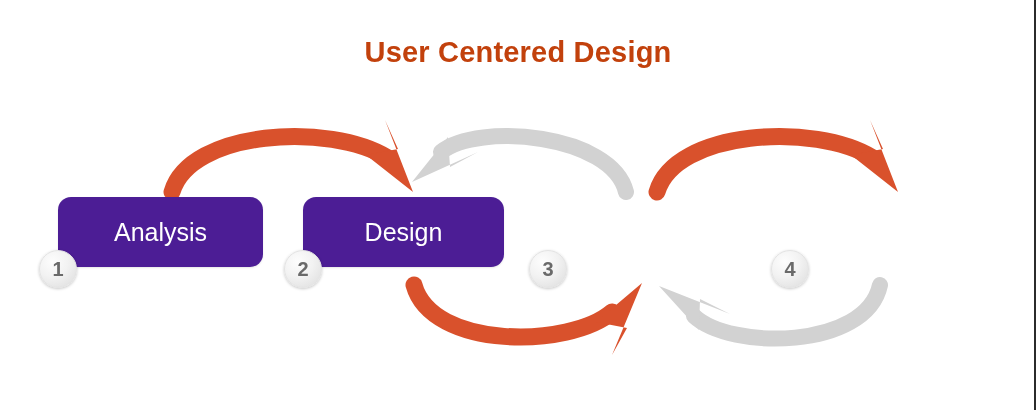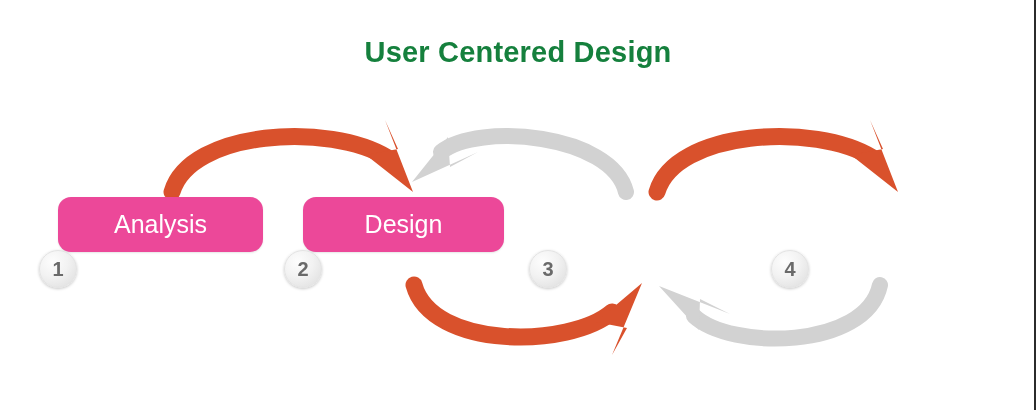--- a/index.html
+++ b/index.html
@@ -20,36 +20,36 @@
     box-sizing: border-box;
   }
   #title {
     position: absolute;
     left: 0;
     top: 36px;
     width: 1036px;
     text-align: center;
     font-size: 29px;
     font-weight: bold;
-    color: #15803d;
+    color: #c2410c;
     letter-spacing: 0.2px;
     font-family: "Liberation Sans", sans-serif;
   }
   .svg-layer {
     position: absolute;
     left: 0;
     top: 0;
     width: 1036px;
     height: 410px;
   }
   .stage-box {
     position: absolute;
-    height: 55px;
+    height: 70px;
     border-radius: 13px;
-    background: #ec4899;
+    background: #4c1d95;
     display: flex;
     align-items: center;
     justify-content: center;
     color: #ffffff;
     font-size: 25px;
     font-weight: normal;
     font-family: "Liberation Sans", sans-serif;
     box-shadow: 0 1px 2px rgba(0,0,0,0.10);
   }
   .stage-label {

